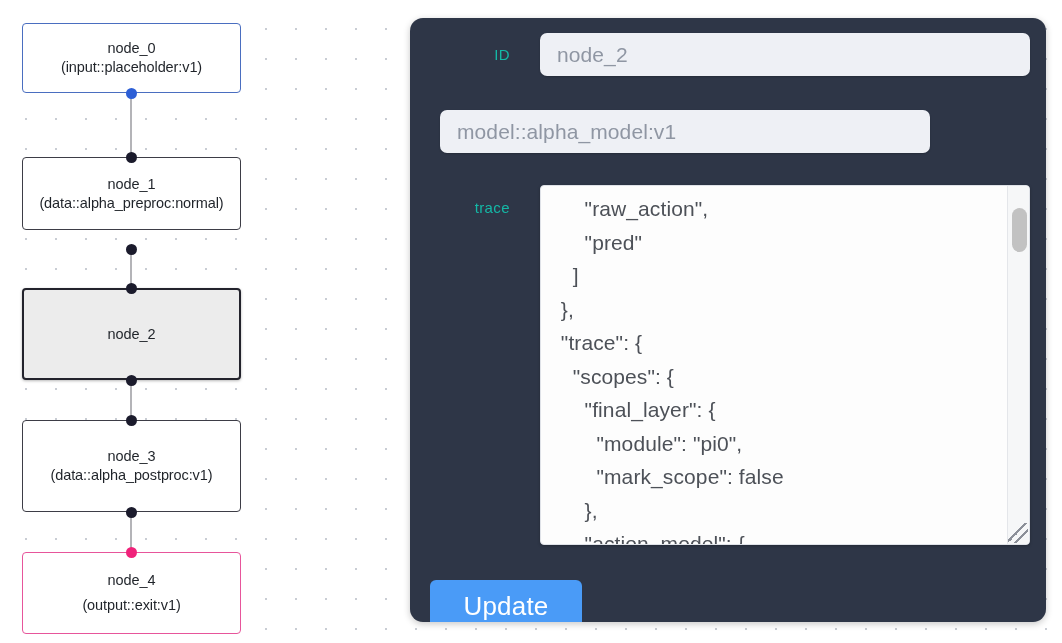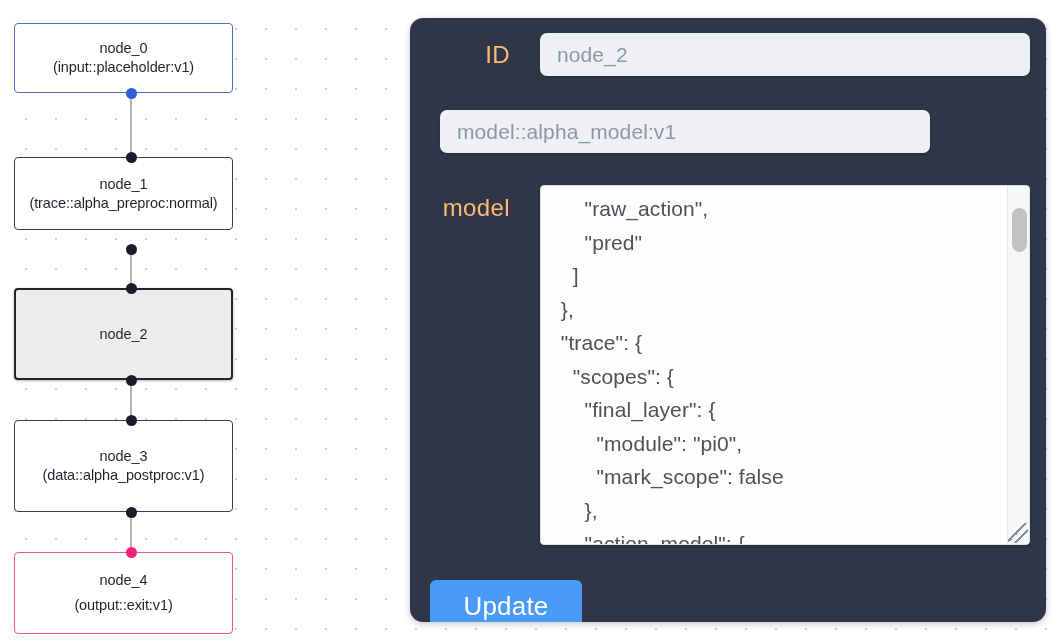--- a/index.html
+++ b/index.html
@@ -26,21 +26,21 @@
 
   
   #graph {
     position: absolute;
     left: 0; top: 0;
     width: 290px;
     height: 643px;
   }
   .node {
     position: absolute;
-    left: 14px;
+    left: 22px;
     width: 219px;
     box-sizing: border-box;
     border: 1.5px solid #3a3a3a;
     border-radius: 4px;
     background: #ffffff;
     display: flex;
     flex-direction: column;
     align-items: center;
     justify-content: center;
     text-align: center;
@@ -131,22 +131,22 @@
   .field-row {
     position: absolute;
     display: flex;
     align-items: flex-start;
     left: 0;
     width: 100%;
   }
   .field-label {
     width: 100px;
     text-align: right;
-    color: #fdba74;
-    font-size: 24px;
+    color: #14b8a6;
+    font-size: 15px;
     line-height: 23px;
     letter-spacing: .4px;
     padding-right: 0;
     flex: 0 0 100px;
   }
   .field-input {
     margin-left: 30px;
     box-sizing: border-box;
     width: 490px;
     height: 43px;
@@ -260,21 +260,21 @@
     <div class="edge" style="top:380px;height:40px;"></div>
     <div class="edge" style="top:512px;height:40px;"></div>
 
     <div class="node kind-input" style="top:23px;height:70px;">
       <div class="nid">node_0</div>
       <div class="ntype">(input::placeholder:v1)</div>
     </div>
 
     <div class="node kind-plain" style="top:157px;height:73px;">
       <div class="nid">node_1</div>
-      <div class="ntype">(trace::alpha_preproc:normal)</div>
+      <div class="ntype">(data::alpha_preproc:normal)</div>
     </div>
 
     <div class="node kind-plain selected" style="top:288px;height:92px;">
       <div class="nid">node_2</div>
     </div>
 
     <div class="node kind-plain" style="top:420px;height:92px;">
       <div class="nid">node_3</div>
       <div class="ntype">(data::alpha_postproc:v1)</div>
     </div>
@@ -300,21 +300,21 @@
     <div class="field-row" id="row-id">
       <div class="field-label">ID</div>
       <input class="field-input" type="text" readonly="" value="node_2" style="">
     </div>
 
     <div class="field-row" id="row-type">
       <input class="field-input" type="text" readonly="" value="model::alpha_model:v1" style="">
     </div>
 
     <div class="field-row" id="row-config">
-      <div class="field-label">model</div>
+      <div class="field-label">trace</div>
       <div class="config-wrap">
         <div class="config-box">
           <pre class="config-text">      "raw_action",
       "pred"
     ]
   },
   "trace": {
     "scopes": {
       "final_layer": {
         "module": "pi0",

